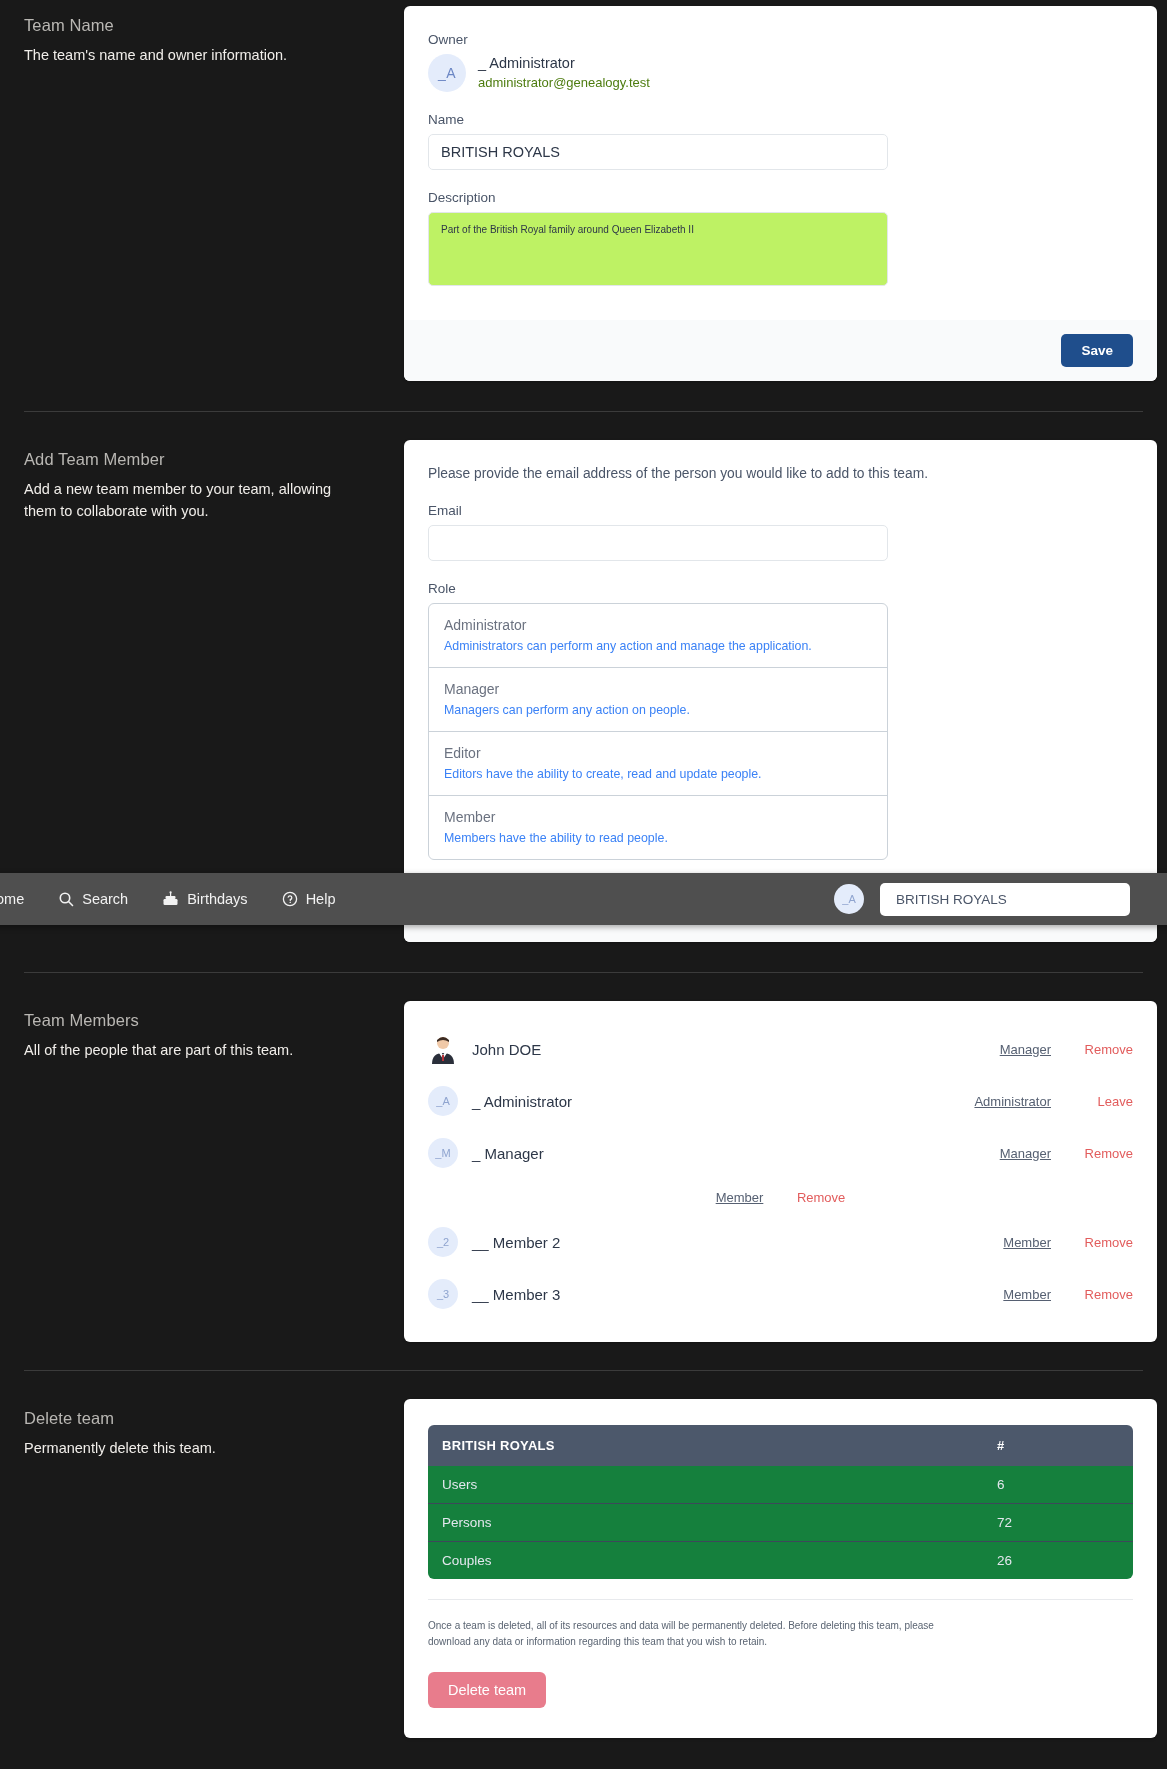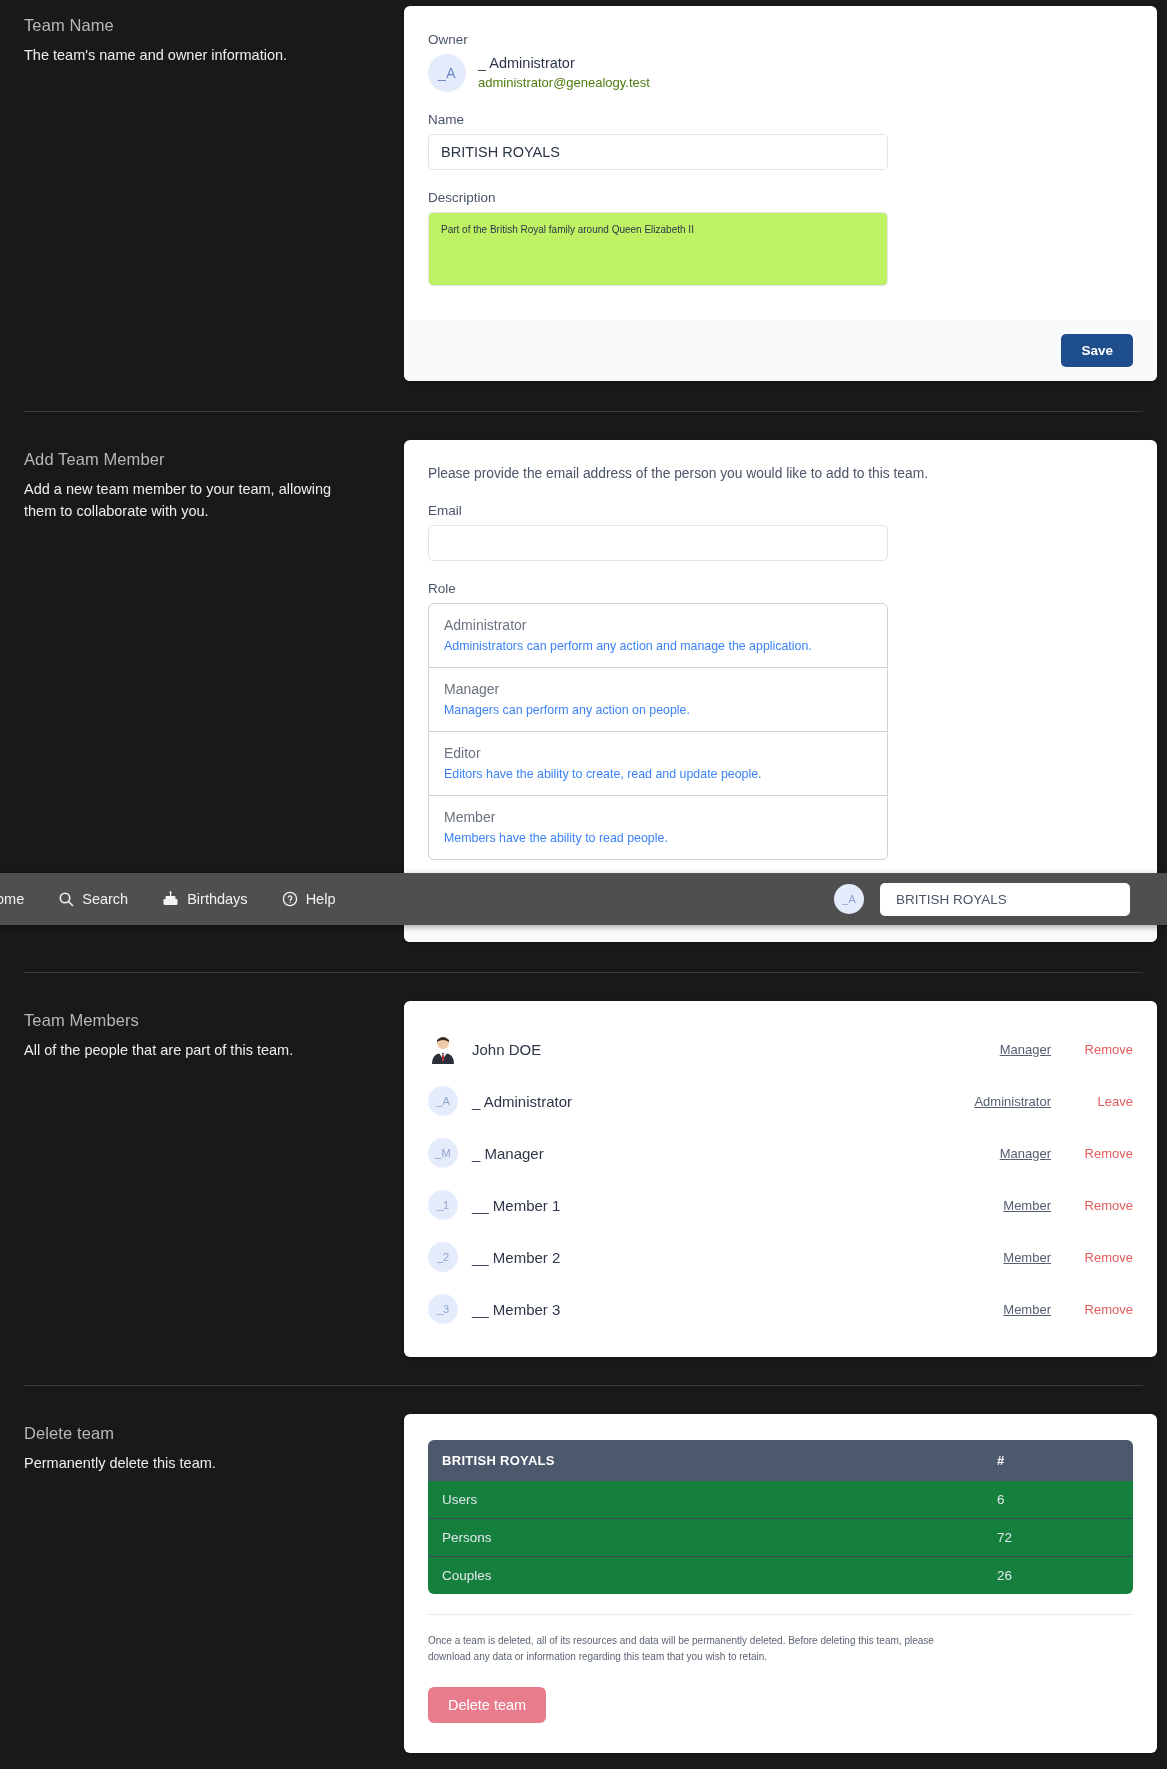--- a/index.html
+++ b/index.html
@@ -418,24 +418,20 @@
             <span class="avatar-sm">_M</span>
             <span class="member-name">_ Manager</span>
           </div>
           <div class="member-actions">
             <span class="role-link">Manager</span>
             <span class="danger-link">Remove</span>
           </div>
         </div>
 
         <div class="member-row">
-          <div class="member-left">
-            <span class="avatar-sm">_1</span>
-            <span class="member-name">__ Member 1</span>
-          </div>
           <div class="member-actions">
             <span class="role-link">Member</span>
             <span class="danger-link">Remove</span>
           </div>
         </div>
 
         <div class="member-row">
           <div class="member-left">
             <span class="avatar-sm">_2</span>
             <span class="member-name">__ Member 2</span>

